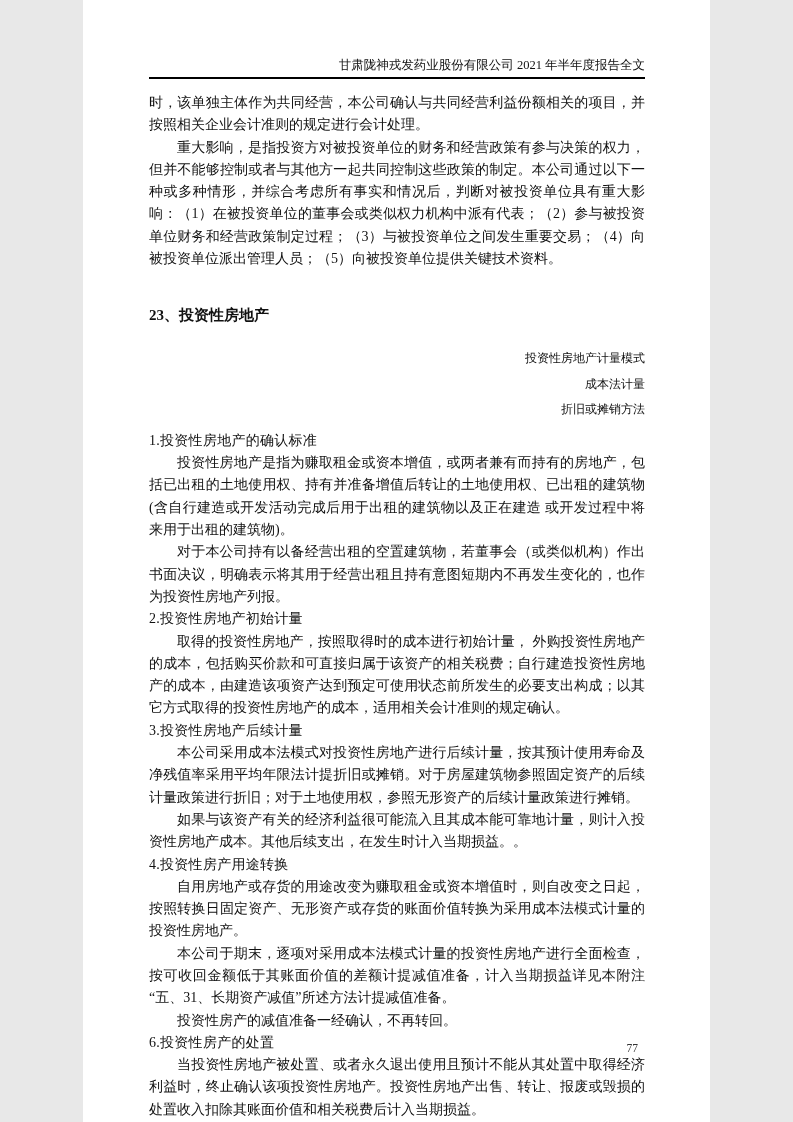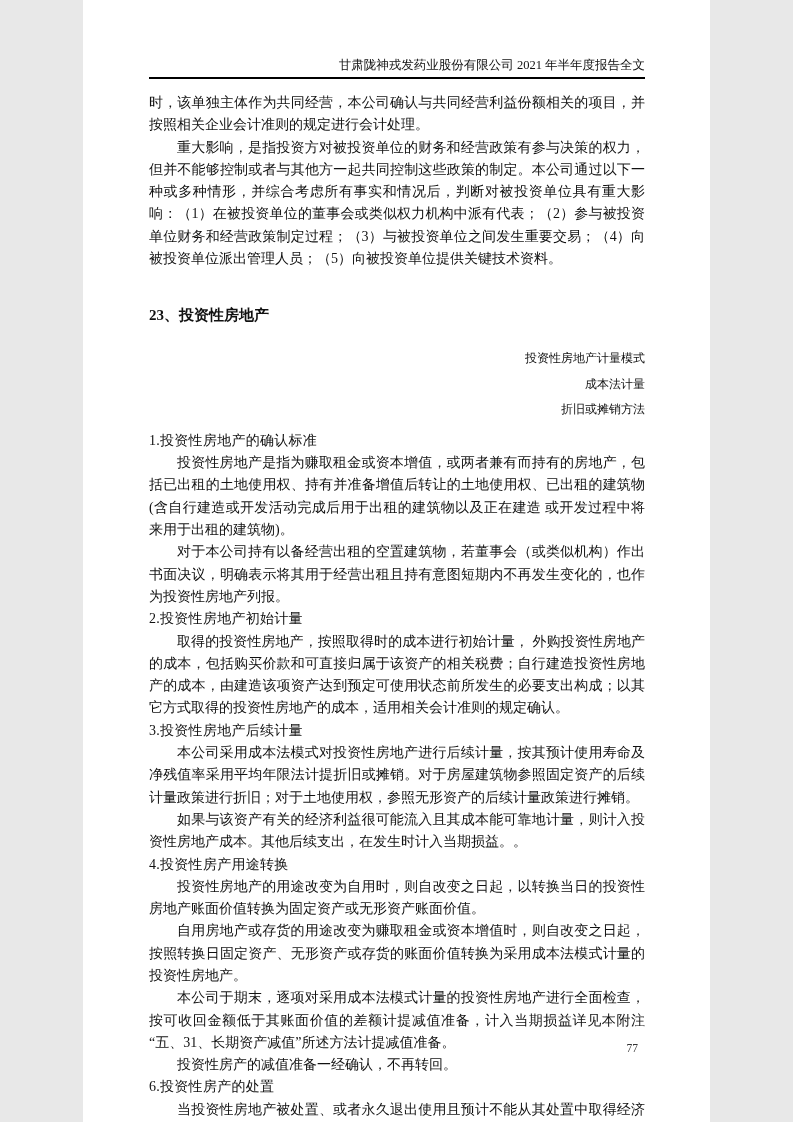--- a/index.html
+++ b/index.html
@@ -84,21 +84,20 @@
     <p class="para indent">对于本公司持有以备经营出租的空置建筑物，若董事会（或类似机构）作出书面决议，明确表示将其用于经营出租且持有意图短期内不再发生变化的，也作为投资性房地产列报。</p>
 
     <p class="para subhead">2.投资性房地产初始计量</p>
     <p class="para indent">取得的投资性房地产，按照取得时的成本进行初始计量， 外购投资性房地产的成本，包括购买价款和可直接归属于该资产的相关税费；自行建造投资性房地产的成本，由建造该项资产达到预定可使用状态前所发生的必要支出构成；以其它方式取得的投资性房地产的成本，适用相关会计准则的规定确认。</p>
 
     <p class="para subhead">3.投资性房地产后续计量</p>
     <p class="para indent">本公司采用成本法模式对投资性房地产进行后续计量，按其预计使用寿命及净残值率采用平均年限法计提折旧或摊销。对于房屋建筑物参照固定资产的后续计量政策进行折旧；对于土地使用权，参照无形资产的后续计量政策进行摊销。</p>
     <p class="para indent">如果与该资产有关的经济利益很可能流入且其成本能可靠地计量，则计入投资性房地产成本。其他后续支出，在发生时计入当期损益。。</p>
 
     <p class="para subhead">4.投资性房产用途转换</p>
-    <p class="para indent">投资性房地产的用途改变为自用时，则自改变之日起，以转换当日的投资性房地产账面价值转换为固定资产或无形资产账面价值。</p>
     <p class="para indent">自用房地产或存货的用途改变为赚取租金或资本增值时，则自改变之日起，按照转换日固定资产、无形资产或存货的账面价值转换为采用成本法模式计量的投资性房地产。</p>
 
     <p class="para indent">本公司于期末，逐项对采用成本法模式计量的投资性房地产进行全面检查，按可收回金额低于其账面价值的差额计提减值准备，计入当期损益详见本附注“五、31、长期资产减值”所述方法计提减值准备。</p>
     <p class="para indent">投资性房产的减值准备一经确认，不再转回。</p>
 
     <p class="para subhead">6.投资性房产的处置</p>
     <p class="para indent">当投资性房地产被处置、或者永久退出使用且预计不能从其处置中取得经济利益时，终止确认该项投资性房地产。投资性房地产出售、转让、报废或毁损的处置收入扣除其账面价值和相关税费后计入当期损益。</p>
 
   </div>
 

